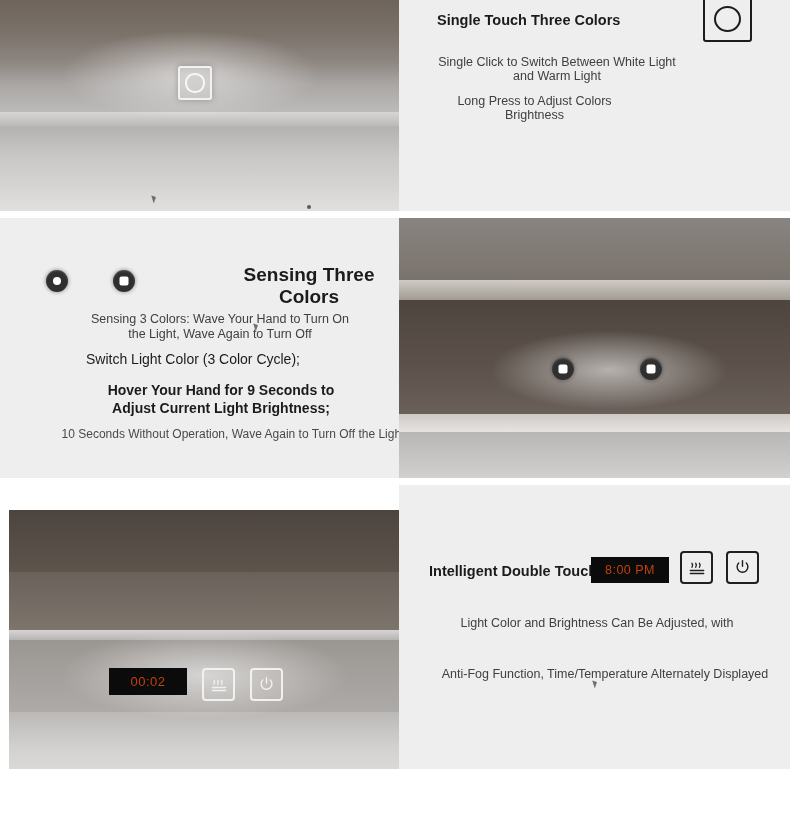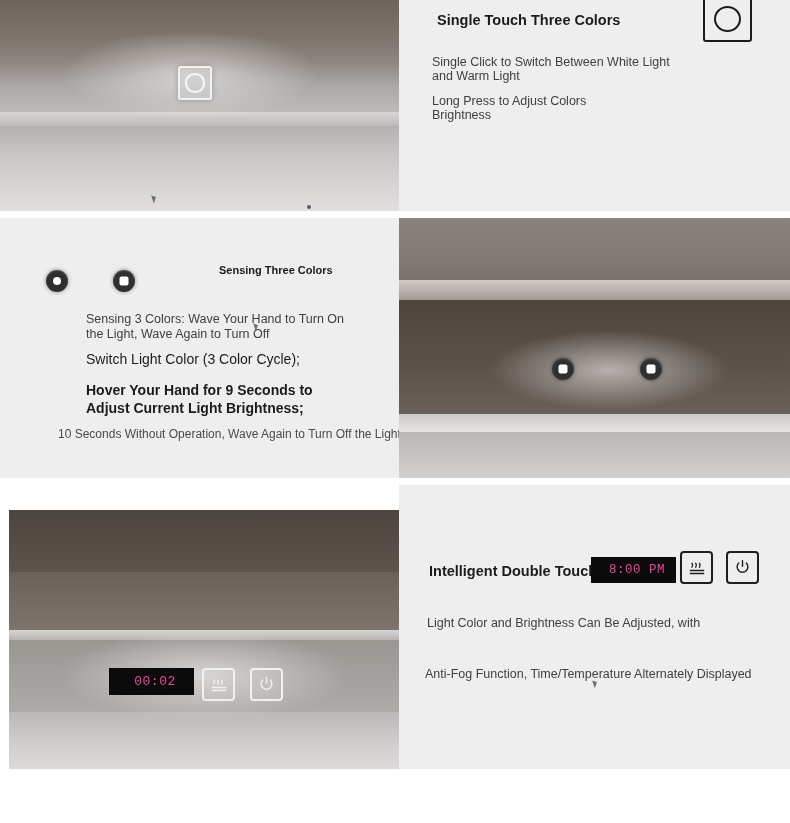--- a/index.html
+++ b/index.html
@@ -12,20 +12,21 @@
     height: 823px;
     font-family: "Liberation Sans", sans-serif;
     overflow: hidden;
     position: relative;
   }
   .page {
     position: relative;
     width: 656px;
     height: 823px;
     background: #ffffff;
+    text-align: center;
   }
   .cell {
     position: relative;
     overflow: hidden;
   }
 
   
   .photo {
     position: relative;
     background: #8f8b87;
@@ -102,24 +103,23 @@
   .faint {
     color: #4a4a4a;
   }
 
   
   .clock {
     display: inline-flex;
     align-items: center;
     justify-content: center;
     background: #0b0b0b;
-    color: #ec4899;
-    font-family: Liberation Mono, monospace;
+    color: #c2410c;
+    font-family: Liberation Sans, sans-serif;
     letter-spacing: 0.5px;
-    padding-left: 7px;
   }
   .icon-box {
     display: inline-flex;
     align-items: center;
     justify-content: center;
     border: 2px solid #f1f1f1;
     border-radius: 4px;
     background: rgba(255,255,255,0.05);
     box-sizing: border-box;
   }
@@ -182,21 +182,21 @@
 
   <div class="cell" style="position:absolute; left:0; top:218px; width:399px; height:260px; background:#efeeee;">
 
     <div class="sensor-dot" style="left:46px; top:268px; width:22px; height:22px; top:52px;">
       <div class="inner" style="width:8px; height:8px; border-radius:50%;"></div>
     </div>
     <div class="sensor-dot square-inner" style="left:113px; top:52px; width:22px; height:22px;">
       <div class="inner" style="width:9px; height:9px;"></div>
     </div>
 
-    <div class="title" style="position:absolute; left:219px; top:46px; font-size:11px;">Sensing Three Colors</div>
+    <div class="title" style="position:absolute; left:219px; top:46px; font-size:19px;">Sensing Three Colors</div>
 
     <div class="body-text" style="position:absolute; left:86px; top:94px; width:268px; font-size:12.5px; line-height:1.2;">Sensing 3 Colors: Wave Your Hand to Turn On the Light, Wave Again to Turn Off</div>
 
     <div class="title" style="position:absolute; left:86px; top:133px; font-size:14px; font-weight:normal;">Switch Light Color (3 Color Cycle);</div>
 
     <div class="title" style="position:absolute; left:86px; top:164px; width:270px; font-size:14px; font-weight:bold; line-height:1.25;">Hover Your Hand for 9 Seconds to Adjust Current Light Brightness;</div>
 
     <div class="faint" style="position:absolute; left:58px; top:209px; width:350px; font-size:12px; white-space:nowrap;">10 Seconds Without Operation, Wave Again to Turn Off the Light</div>
 
     <div class="cursor" style="left:252px; top:106px;"></div>

